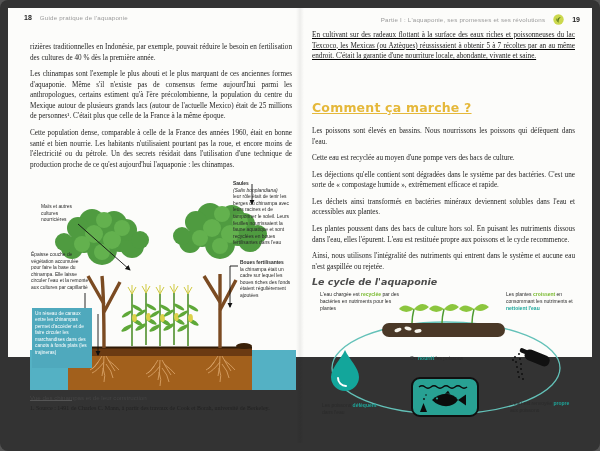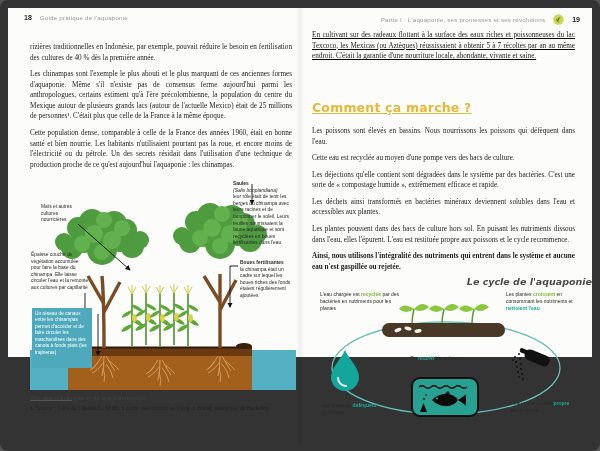--- a/index.html
+++ b/index.html
@@ -7,34 +7,34 @@
   .spread{position:absolute;left:8px;top:8px;width:584px;height:349px;background:#fcfcfa;}
   .gutter{position:absolute;left:288px;top:0;width:8px;height:435px;background:linear-gradient(90deg,rgba(0,0,0,0),rgba(0,0,0,0.06),rgba(0,0,0,0));}
   .hdr{position:absolute;top:6px;display:flex;align-items:center;gap:8px;}
   .hdr-left{left:16px;}
   .hdr-right{right:12px;}
   .pagenum{font:bold 7px "Liberation Sans",sans-serif;color:#222;}
   .runtitle{font:6.2px "Liberation Sans",sans-serif;color:#9a9a9a;letter-spacing:.2px;}
   .col{position:absolute;width:262px;}
   .para{font:7.2px/1.47 "Liberation Serif",serif;color:#1d1d1d;text-align:justify;margin:0;}
   .para+.para{margin-top:6px;}
-  .bold{font-weight:bold;}
+  .bold{font-weight:normal;}
   .heading{position:absolute;font:bold 12.5px "DejaVu Sans",sans-serif;color:#e5b83a;letter-spacing:.2px;text-decoration:underline;}
   .fig{position:absolute;left:22px;top:172px;width:266px;height:242px;}
   .fig svg{position:absolute;left:0;top:0;}
   .flabel{position:absolute;font:4.9px/1.35 "Liberation Sans",sans-serif;color:#2a2a2a;}
   .flabel .ftitle{font-weight:bold;}
   .flabel .flatin{font-style:italic;}
   .canalbox{position:absolute;left:2px;top:128px;width:60px;height:60px;background:#4fa9bd;color:#fff;font:4.8px/1.35 "Liberation Sans",sans-serif;padding:3px;box-sizing:border-box;}
   .figcaption{position:absolute;left:0;top:214px;font:6.2px "Liberation Sans",sans-serif;color:#444;}
   .footnote-rule{position:absolute;left:22px;top:392px;width:42px;border-top:1px solid #555;}
   .footnote{position:absolute;left:22px;top:396px;width:262px;font:6px/1.35 "Liberation Serif",serif;color:#222;}
   .cycle{position:absolute;left:304px;top:268px;width:268px;height:165px;}
   .cycle svg{position:absolute;left:0;top:0;}
-  .ctitle{position:absolute;left:12px;top:0;width:100%;text-align:right;font:italic bold 9.5px "DejaVu Sans",sans-serif;color:#4c4c4c;}
+  .ctitle{position:absolute;left:0;top:0;width:100%;text-align:left;font:italic bold 9.5px "DejaVu Sans",sans-serif;color:#4c4c4c;}
   .clabel{position:absolute;font:5px/1.35 "Liberation Sans",sans-serif;color:#2a2a2a;}
   .hl-green{color:#76b82a;font-weight:bold;}
   .hl-teal{color:#1ea79b;font-weight:bold;}
   .logo{width:11px;height:11px;display:inline-block;}
 </style>
 </head>
 <body>
 
 <div class="frame">
   <div class="spread">

